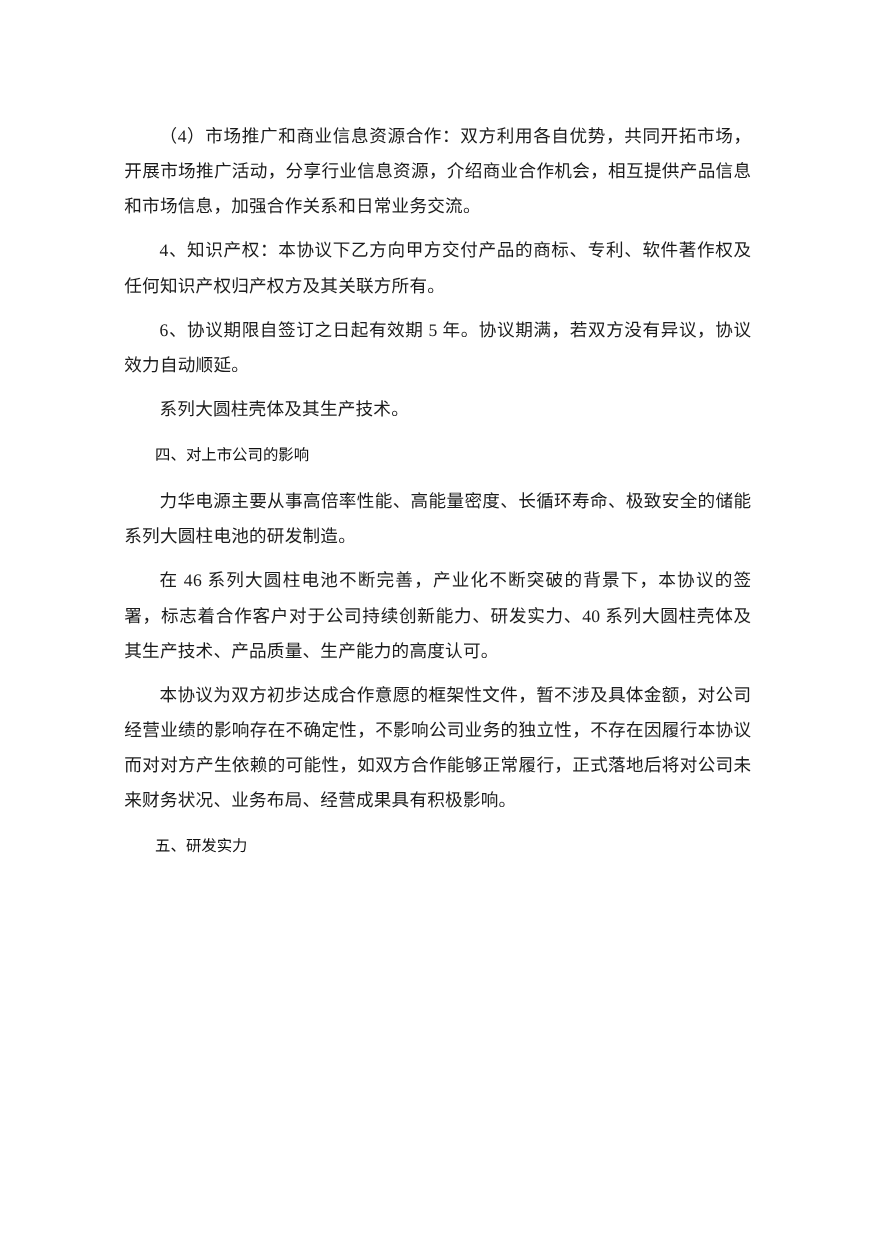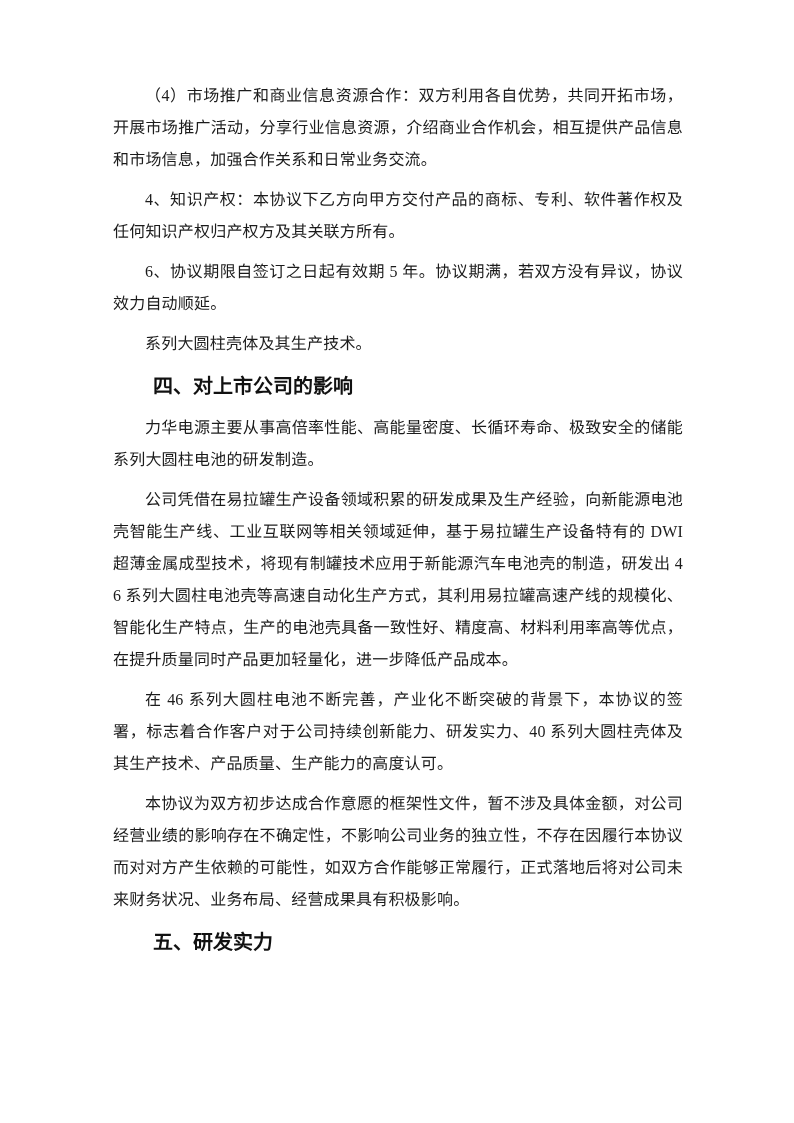--- a/index.html
+++ b/index.html
@@ -7,55 +7,54 @@
     padding: 0;
     background: #ffffff;
   }
   .page {
     position: relative;
     width: 794px;
     height: 1123px;
     margin: 0 auto;
     background: #ffffff;
     box-sizing: border-box;
-    padding: 80px 111px 0 113px;
+    padding: 109px 111px 0 113px;
     overflow: hidden;
     font-family: "Liberation Serif", "DejaVu Serif", serif;
     color: #1b1b1b;
   }
   .doc-body {
     width: 570px;
   }
   .para {
     margin: 0 0 8px 0;
     font-size: 16px;
     line-height: 32px;
     text-indent: 2em;
     text-align: justify;
     word-break: break-all;
     letter-spacing: 0.2px;
   }
   .heading {
     margin: 10px 0 10px 0;
-    font-size: 20px;
+    font-size: 14px;
     line-height: 32px;
     text-indent: 2em;
-    font-weight: bold;
+    font-weight: normal;
     color: #111111;
   }
 </style>
 </head>
 <body>
 
 <div class="page">
   <div class="doc-body">
     <p class="para">（4）市场推广和商业信息资源合作：双方利用各自优势，共同开拓市场，开展市场推广活动，分享行业信息资源，介绍商业合作机会，相互提供产品信息和市场信息，加强合作关系和日常业务交流。</p>
     <p class="para">4、知识产权：本协议下乙方向甲方交付产品的商标、专利、软件著作权及任何知识产权归产权方及其关联方所有。</p>
     <p class="para">6、协议期限自签订之日起有效期 5 年。协议期满，若双方没有异议，协议效力自动顺延。</p>
     <p class="para">系列大圆柱壳体及其生产技术。</p>
     <p class="heading">四、对上市公司的影响</p>
     <p class="para">力华电源主要从事高倍率性能、高能量密度、长循环寿命、极致安全的储能系列大圆柱电池的研发制造。</p>
-    <p class="para">公司凭借在易拉罐生产设备领域积累的研发成果及生产经验，向新能源电池壳智能生产线、工业互联网等相关领域延伸，基于易拉罐生产设备特有的 DWI 超薄金属成型技术，将现有制罐技术应用于新能源汽车电池壳的制造，研发出 46 系列大圆柱电池壳等高速自动化生产方式，其利用易拉罐高速产线的规模化、智能化生产特点，生产的电池壳具备一致性好、精度高、材料利用率高等优点，在提升质量同时产品更加轻量化，进一步降低产品成本。</p>
     <p class="para">在 46 系列大圆柱电池不断完善，产业化不断突破的背景下，本协议的签署，标志着合作客户对于公司持续创新能力、研发实力、40 系列大圆柱壳体及其生产技术、产品质量、生产能力的高度认可。</p>
     <p class="para">本协议为双方初步达成合作意愿的框架性文件，暂不涉及具体金额，对公司经营业绩的影响存在不确定性，不影响公司业务的独立性，不存在因履行本协议而对对方产生依赖的可能性，如双方合作能够正常履行，正式落地后将对公司未来财务状况、业务布局、经营成果具有积极影响。</p>
     <p class="heading">五、研发实力</p>
   </div>
 </div>
 
 </body></html>

